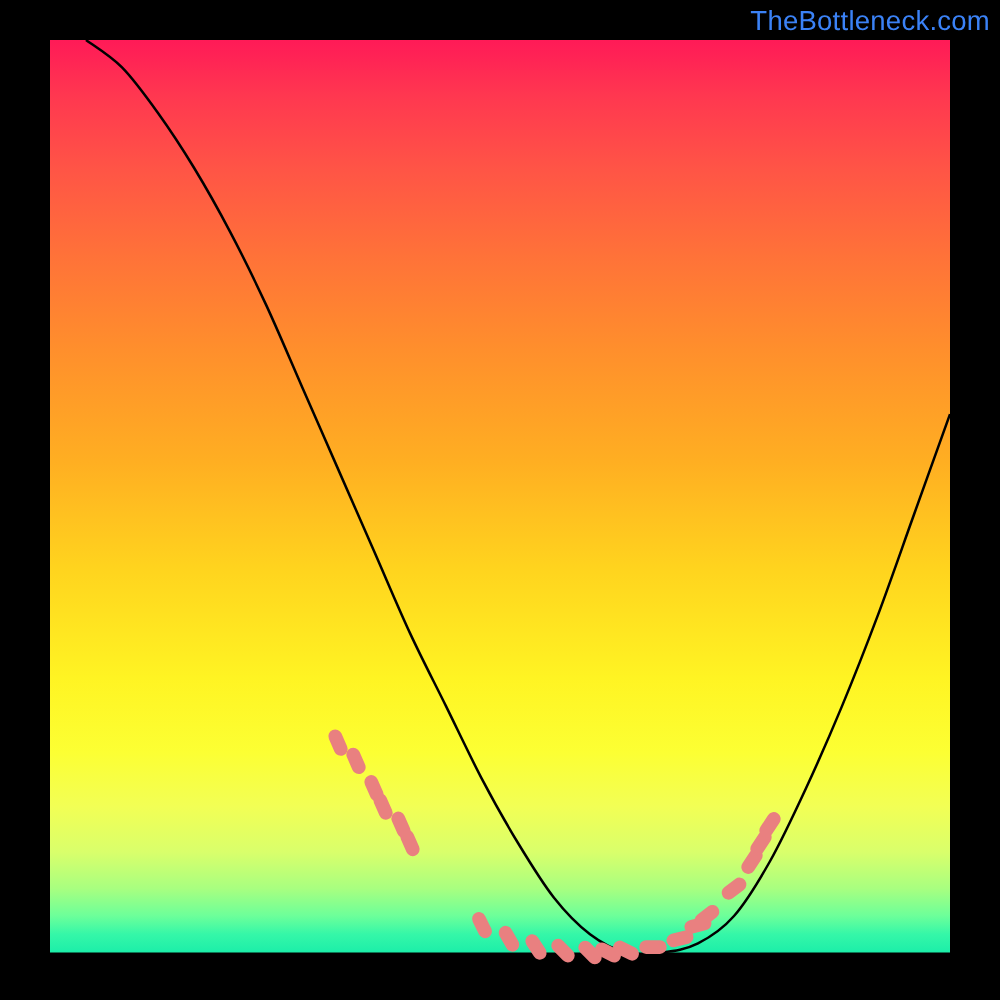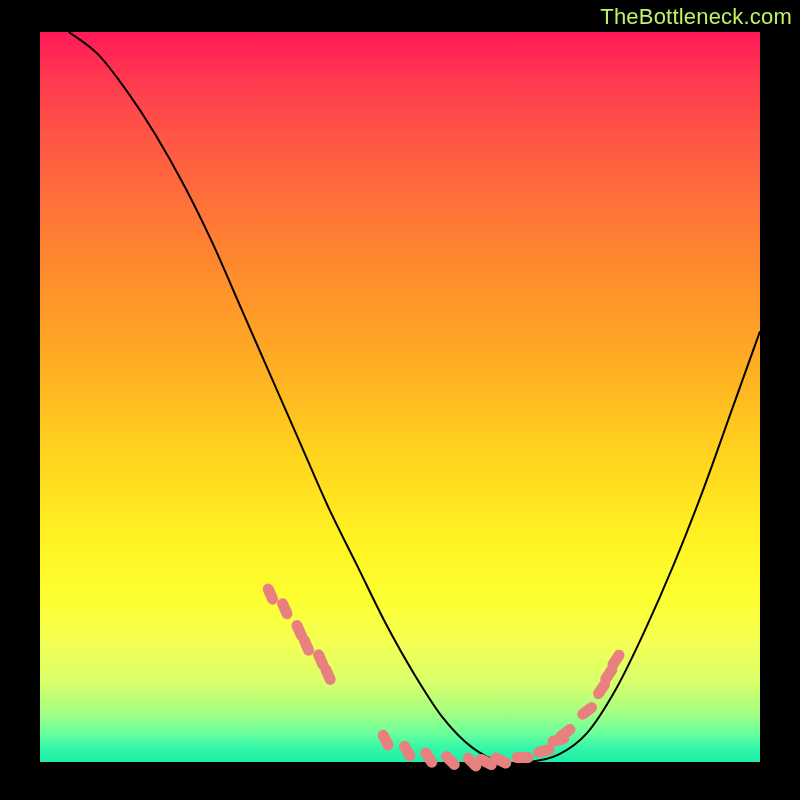--- a/index.html
+++ b/index.html
@@ -14,21 +14,21 @@
   .frame {
     position: relative;
     width: 800px;
     height: 800px;
     background: #000;
   }
   .watermark {
     position: absolute;
     top: 4px;
     right: 8px;
-    color: #bef264;
+    color: #3b82f6;
     font-size: 22px;
     font-weight: 500;
     letter-spacing: 0.2px;
   }
   .plot-area {
     position: absolute;
     left: 40px;
     top: 32px;
     width: 720px;
     height: 730px;

